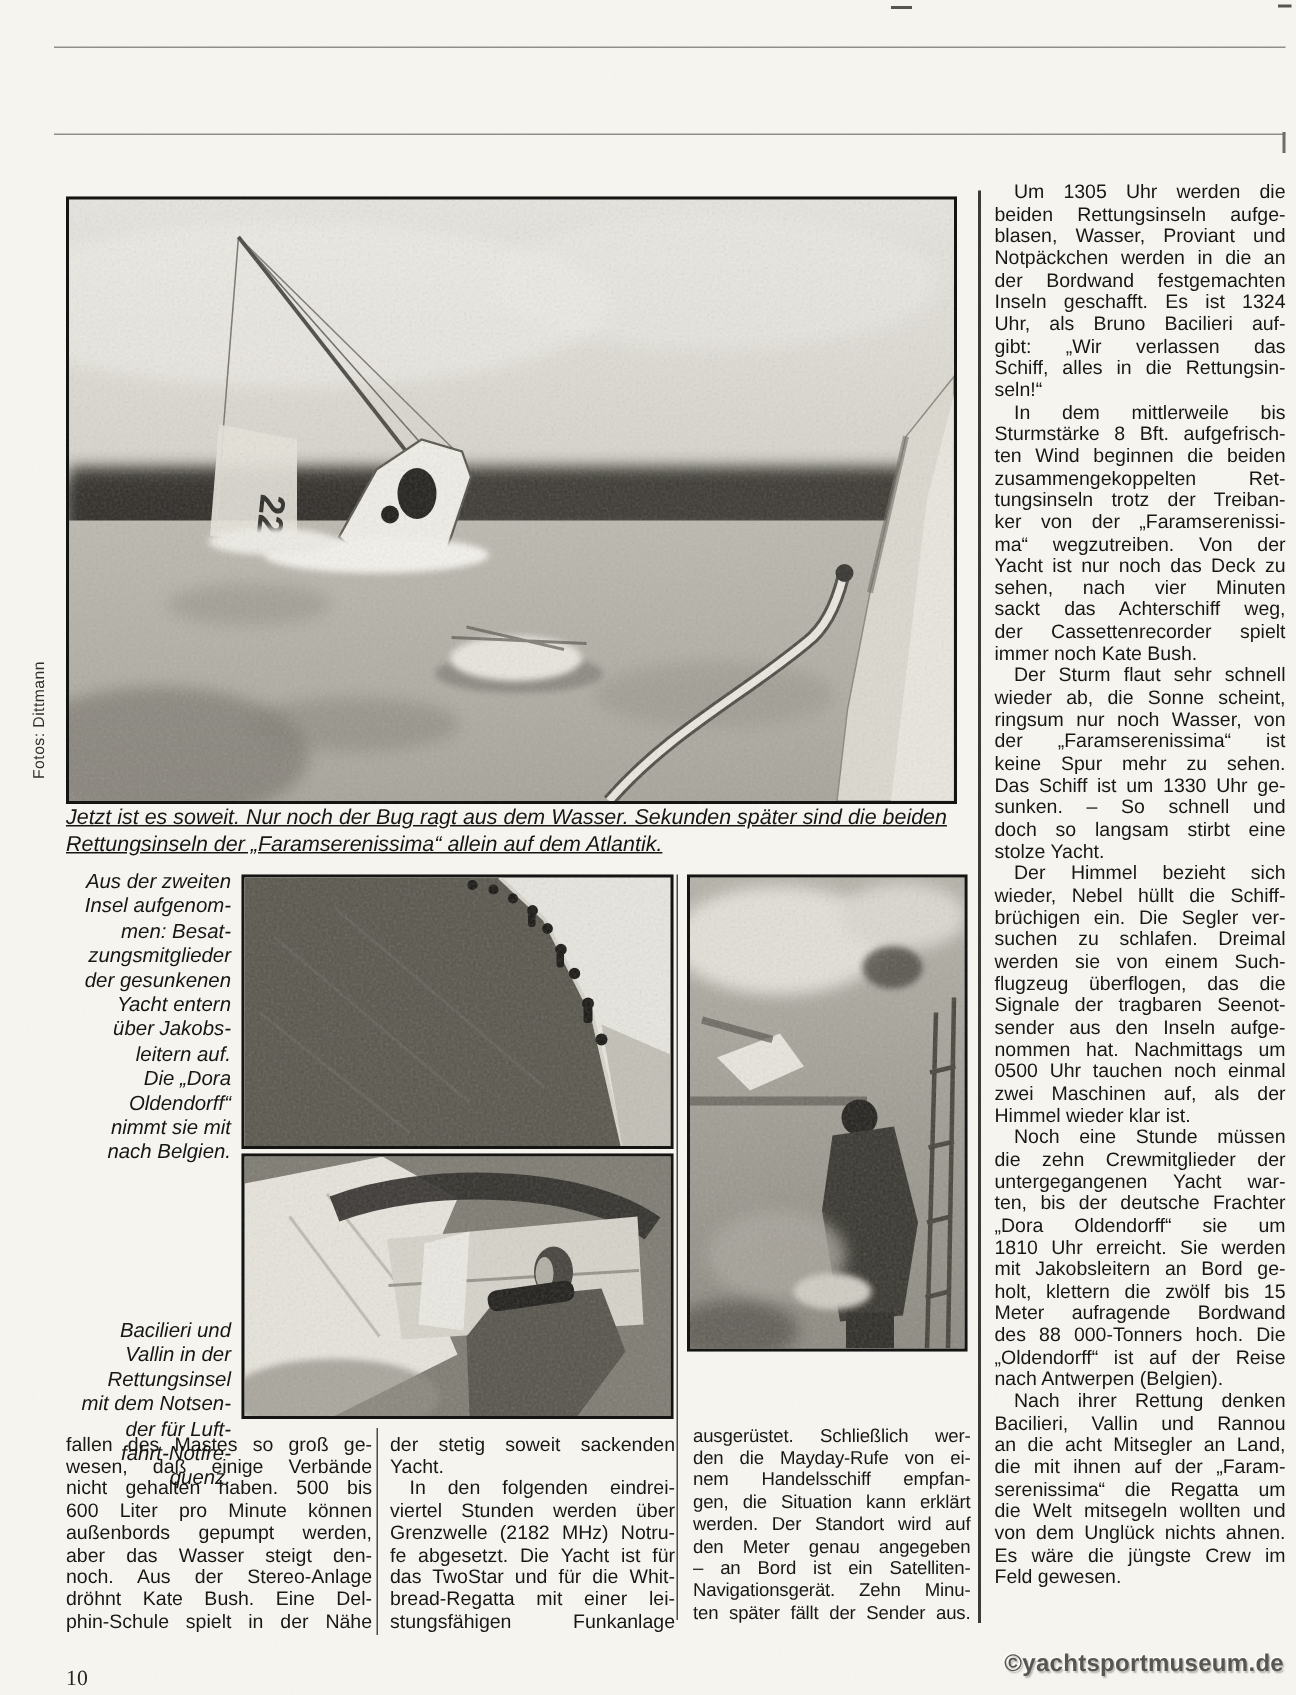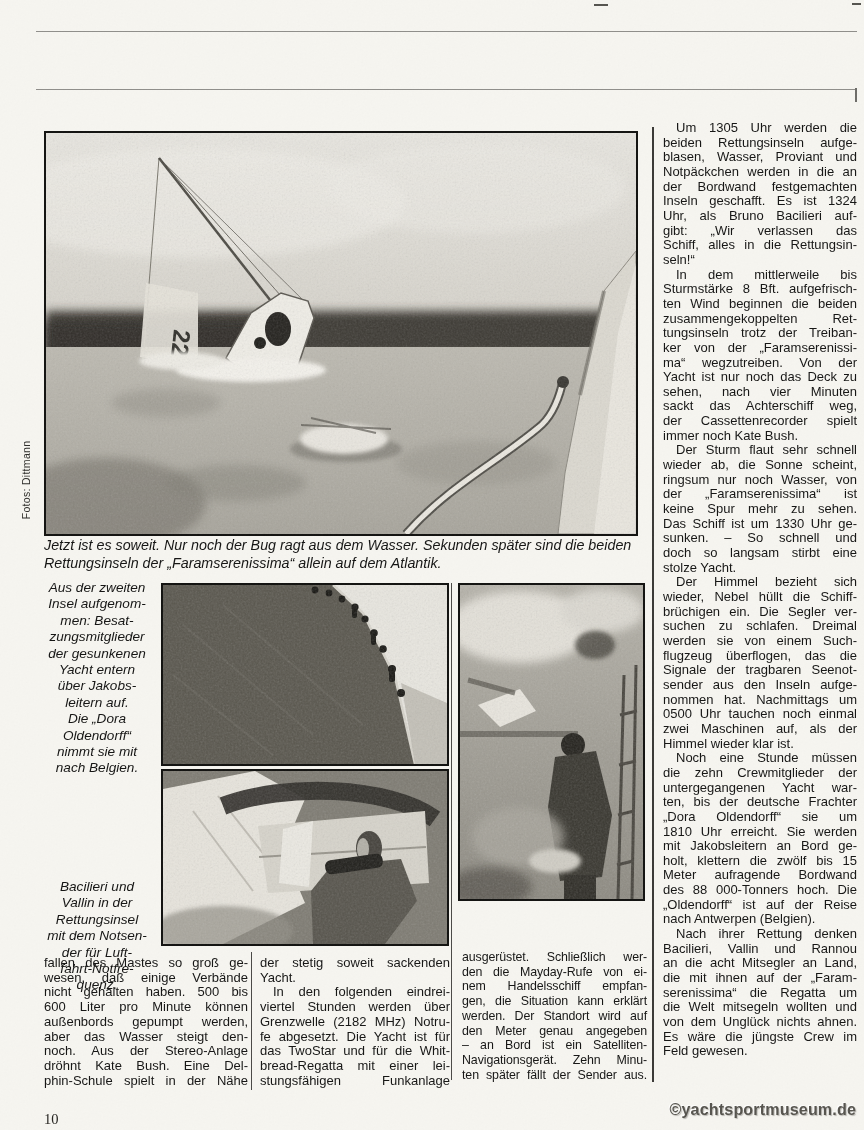--- a/index.html
+++ b/index.html
@@ -11,22 +11,22 @@
   .speck{position:absolute;background:#55544f;}
   .photo-credit{position:absolute;left:26px;top:480px;transform:translate(-50%,-50%) rotate(-90deg);
         white-space:nowrap;font-size:10.5px;letter-spacing:.3px;color:#2d2c29;}
   figure.photo{margin:0;position:absolute;border:2px solid #121210;background:#cfccc4;overflow:hidden;}
   figure.photo svg{display:block;}
   .p-main{left:44px;top:131px;width:590px;height:401px;border-width:3px 2px;}
   .p-a{left:161px;top:583px;width:284px;height:179px;}
   .p-b{left:161px;top:769px;width:284px;height:173px;}
   .p-c{left:458px;top:583px;width:183px;height:314px;}
   .caption{font-style:italic;line-height:17px;color:#141413;}
-  .cap-main{position:absolute;left:44px;top:537px;width:606px;font-size:14.3px;line-height:17.5px;}
-  .cap-side{position:absolute;left:40px;width:114px;text-align:center;font-size:13.6px;line-height:16.4px;}
+  .cap-main{position:absolute;left:44px;top:537px;width:606px;font-size:14.3px;line-height:17.5px;text-decoration:underline;}
+  .cap-side{position:absolute;left:40px;width:114px;text-align:right;font-size:13.6px;line-height:16.4px;}
   .cap-a{top:580px;} .cap-b{top:835px;margin-top:44px;}
   .cap-deck{position:absolute;left:459px;top:903px;width:190px;font-size:13.2px;line-height:16.8px;}
   .vrule{position:absolute;background:#3a3936;}
   .v-right{left:652px;top:127px;width:2px;height:955px;}
   .v-23{left:451px;top:583px;width:1px;height:497px;background:#4a4946;}
   .v-12{left:251px;top:952px;width:1px;height:138px;background:#4a4946;}
   .col{position:absolute;font-size:13px;line-height:14.7px;color:#151514;}
   .col1{left:44px;top:956px;width:204px;}
   .col2{left:260px;top:956px;width:190px;}
   .col3{left:462px;top:950px;width:185px;font-size:12.4px;letter-spacing:-.1px;}

